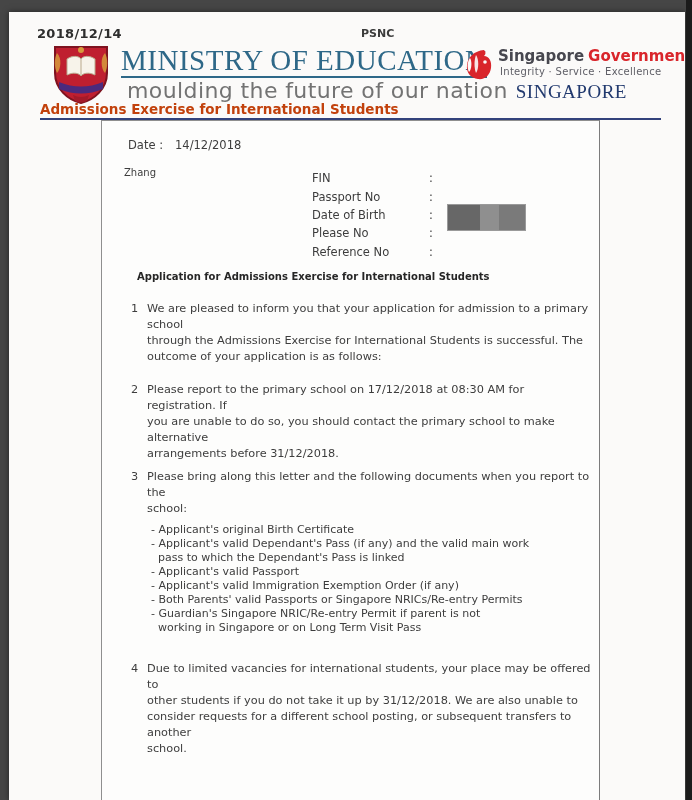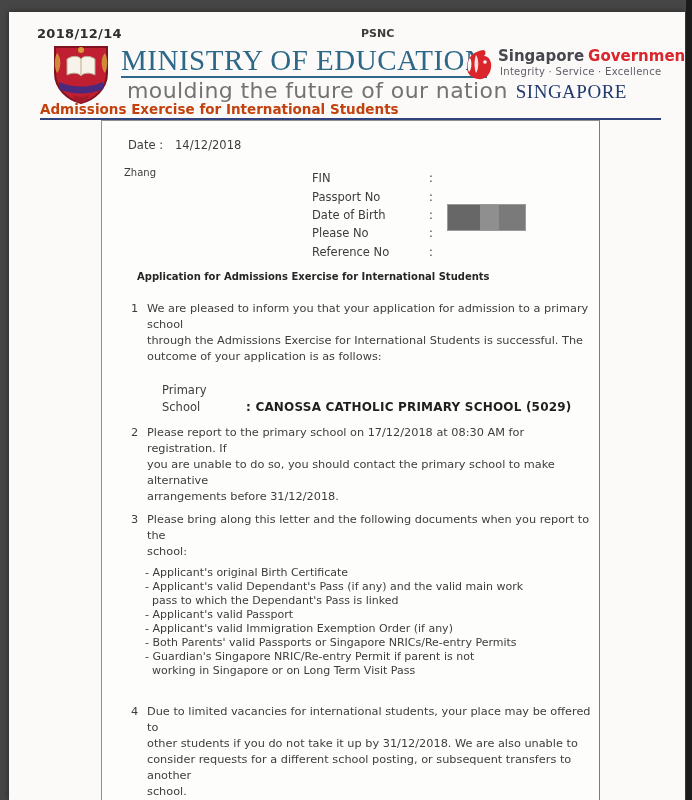--- a/index.html
+++ b/index.html
@@ -52,21 +52,21 @@
     border:1px solid #9a9a9a;
   }
   .app-heading{position:absolute;left:23px;top:150px;font-size:10px;font-weight:bold;color:#262626;white-space:nowrap;margin-left:12px;}
   .body{position:absolute;left:29px;top:178px;width:462px;}
   .para{display:flex;}
   .para .num{width:16px;flex:none;font-size:11.3px;line-height:16px;}
   .para .txt{width:450px;font-size:11.3px;line-height:16px;white-space:pre-line;}
   .school{margin-left:31px;margin-top:17px;font-size:11.5px;line-height:17px;}
   .school .slabel{display:inline-block;width:84px;}
   .school .sval{font-weight:bold;font-size:12px;color:#1f1f1f;letter-spacing:.2px;}
-  .docs{list-style:none;margin:6px 0 0 14px;padding:0;}
+  .docs{list-style:none;margin:6px 0 0 20px;padding:0;}
   .docs li{font-size:11px;line-height:14px;white-space:pre-wrap;}
   .mt2{margin-top:2px;} .mt9{margin-top:9px;} .mt7{margin-top:7px;}
   .mt26{margin-top:26px;}
 </style>
 </head>
 <body>
 
 <div class="page">
 
   <div class="stamp">2018/12/14</div>
@@ -138,23 +138,20 @@
     <div class="body">
 
       <div class="para mt2">
         <div class="num">1</div>
         <div class="txt">We are pleased to inform you that your application for admission to a primary school
 through the Admissions Exercise for International Students is successful. The
 outcome of your application is as follows:</div>
       </div>
 
       <div class="school">
-        <div>
-          <span class="slabel">Primary School</span><span class="sval">: CANOSSA CATHOLIC PRIMARY SCHOOL (5029)</span>
-        </div>
       </div>
 
       <div class="para mt9">
         <div class="num">2</div>
         <div class="txt">Please report to the primary school on 17/12/2018 at 08:30 AM for registration. If
 you are unable to do so, you should contact the primary school to make alternative
 arrangements before 31/12/2018.</div>
       </div>
 
       <div class="para mt7">

